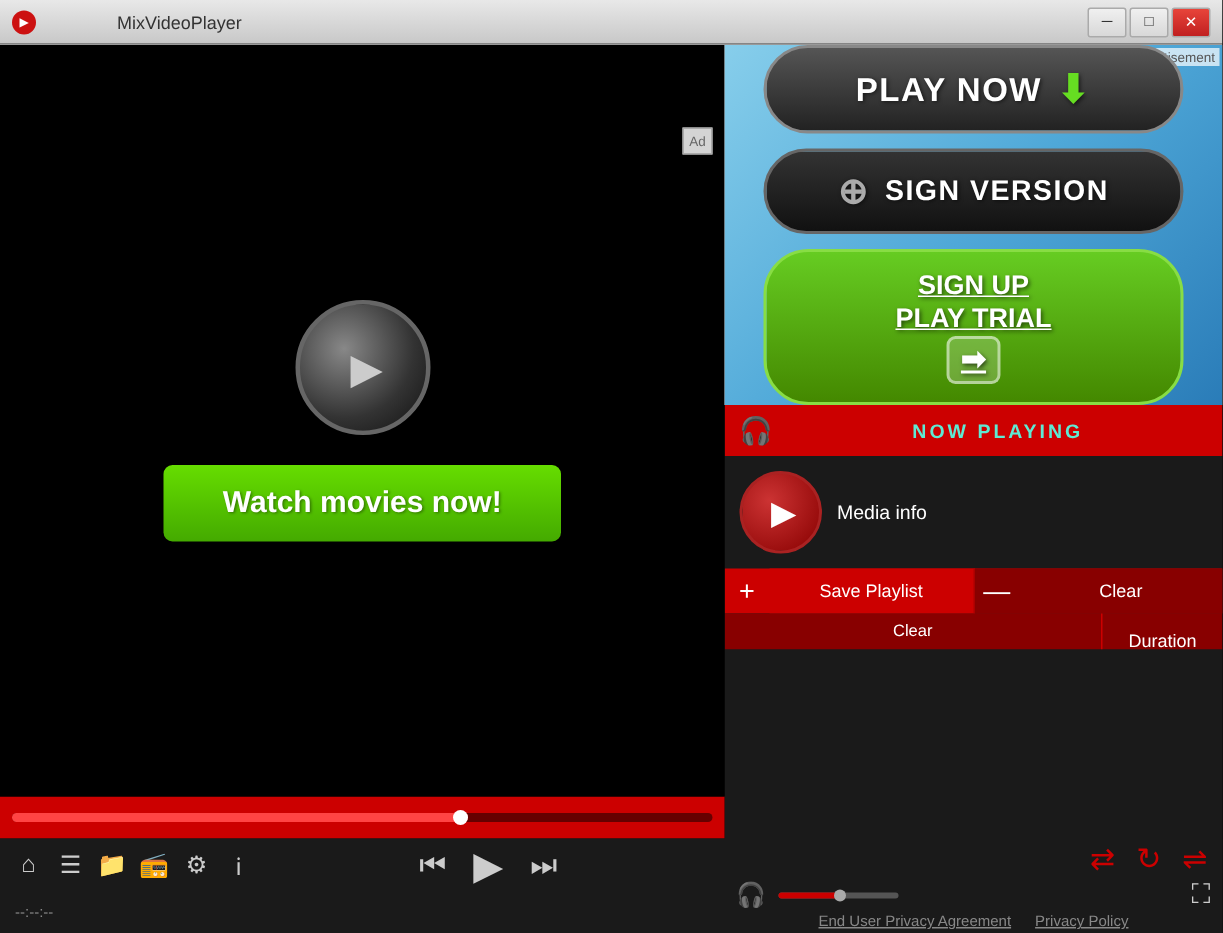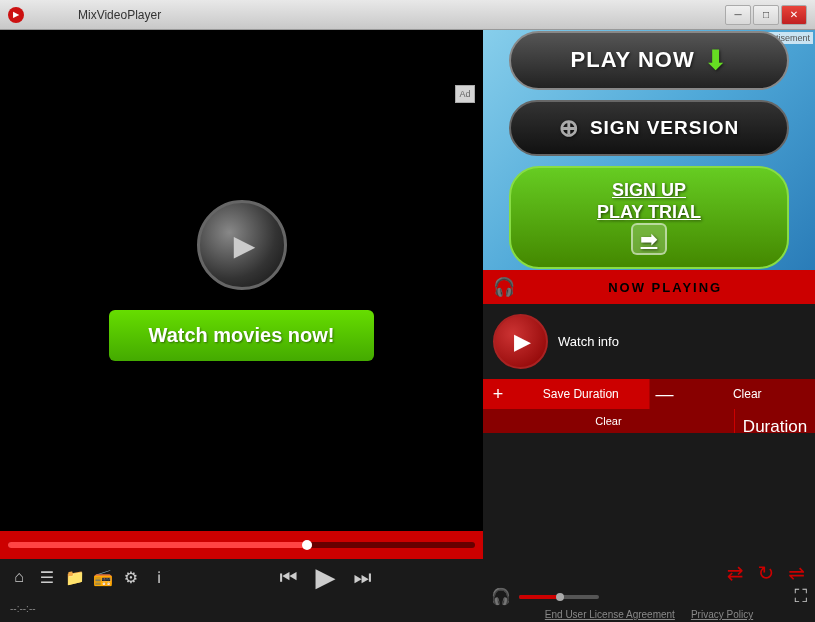--- a/index.html
+++ b/index.html
@@ -270,21 +270,21 @@
       display: flex;
       align-items: center;
       padding: 0 10px;
       gap: 10px;
     }
     .headphone-icon {
       color: #fff;
       font-size: 18px;
     }
     .now-playing-label {
-      color: #000000;
+      color: #5eead4;
       font-size: 13px;
       font-weight: bold;
       letter-spacing: 2px;
       flex: 1;
       text-align: center;
     }
 
     
     .media-row {
       background: #1a1a1a;
@@ -383,21 +383,21 @@
       text-align: center;
       border-right: 1px solid #cc0000;
       height: 100%;
       display: flex;
       align-items: center;
       justify-content: center;
     }
     .pl-col-duration {
       width: 80px;
       color: #fff;
-      font-size: 17px;
+      font-size: 12px;
       text-align: center;
       display: flex;
       align-items: center;
       justify-content: center;
       margin-top: 12px;
     }
 
     
     .playlist-empty {
       flex: 1;
@@ -565,26 +565,26 @@
       </button>
     </div>
 
     <div class="now-playing-header">
       <span class="headphone-icon">🎧</span>
       <span class="now-playing-label">NOW PLAYING</span>
     </div>
 
     <div class="media-row">
       <div class="media-play-btn"></div>
-      <span class="media-info-text">Watch info</span>
+      <span class="media-info-text">Media info</span>
     </div>
 
     <div class="playlist-controls">
       <div class="pl-add-btn">+</div>
-      <div class="pl-save-btn">Save Duration</div>
+      <div class="pl-save-btn">Save Playlist</div>
       <div class="pl-minus-btn">—</div>
       <div class="pl-clear-btn">Clear</div>
     </div>
 
     <div class="playlist-table-header">
       <div class="pl-col-name">Clear</div>
       <div class="pl-col-duration">Duration</div>
     </div>
 
     <div class="playlist-empty"></div>
@@ -624,17 +624,17 @@
     <div class="fbr-bottom">
       <span class="rb-headphone">🎧</span>
       <div class="rb-vol-track">
         <div class="rb-vol-fill"></div>
         <div class="rb-vol-thumb"></div>
       </div>
       <span style="margin-left:auto;color:#ccc;font-size:18px;cursor:pointer;">⛶</span>
     </div>
 
     <div style="display:flex;align-items:center;justify-content:center;gap:16px;padding:2px 8px;">
-      <span class="bottom-link" style="color:#888;font-size:10px;cursor:pointer;text-decoration:underline;">End User License Agreement</span>
+      <span class="bottom-link" style="color:#888;font-size:10px;cursor:pointer;text-decoration:underline;">End User Privacy Agreement</span>
       <span class="bottom-link" style="color:#888;font-size:10px;cursor:pointer;text-decoration:underline;">Privacy Policy</span>
     </div>
   </div>
 </div>
 
 </body></html>

